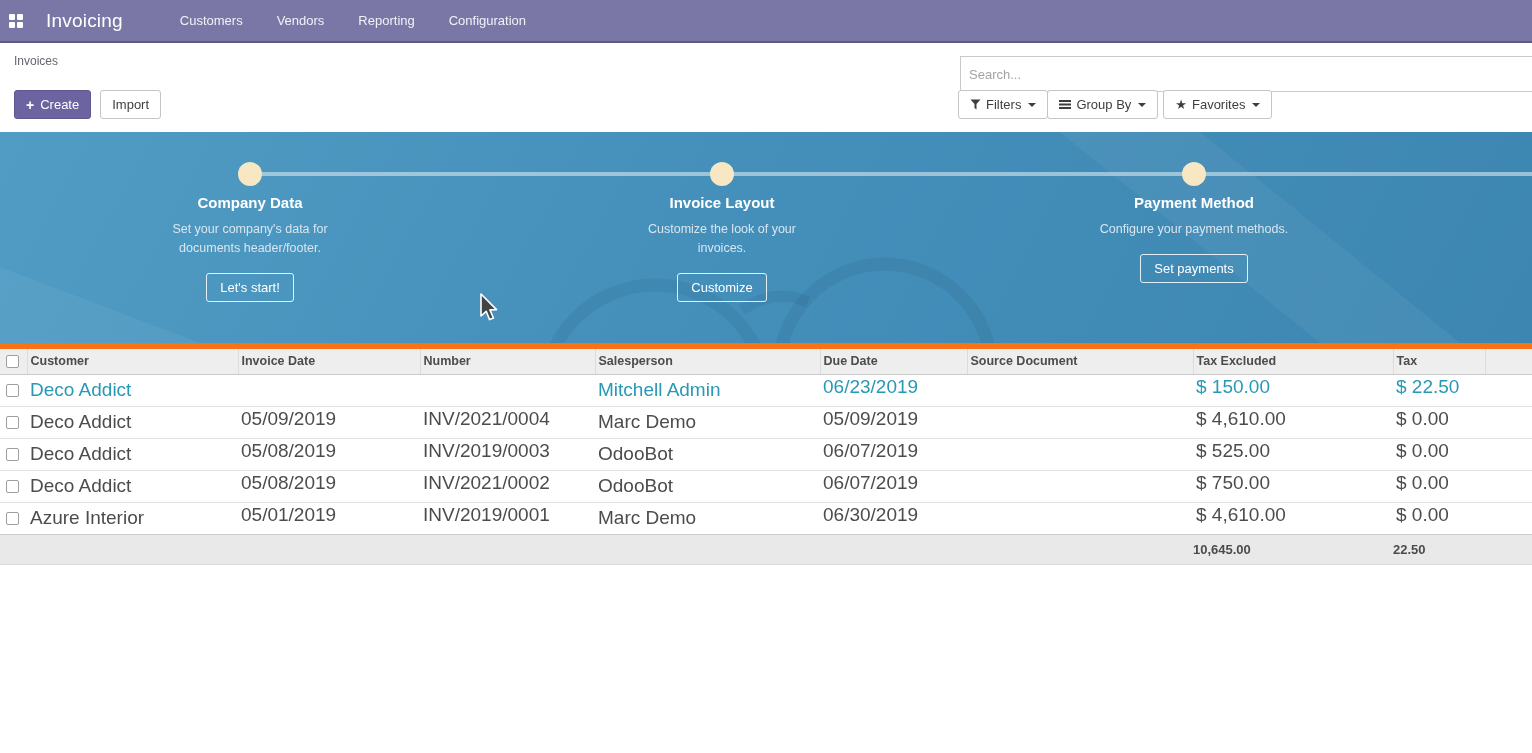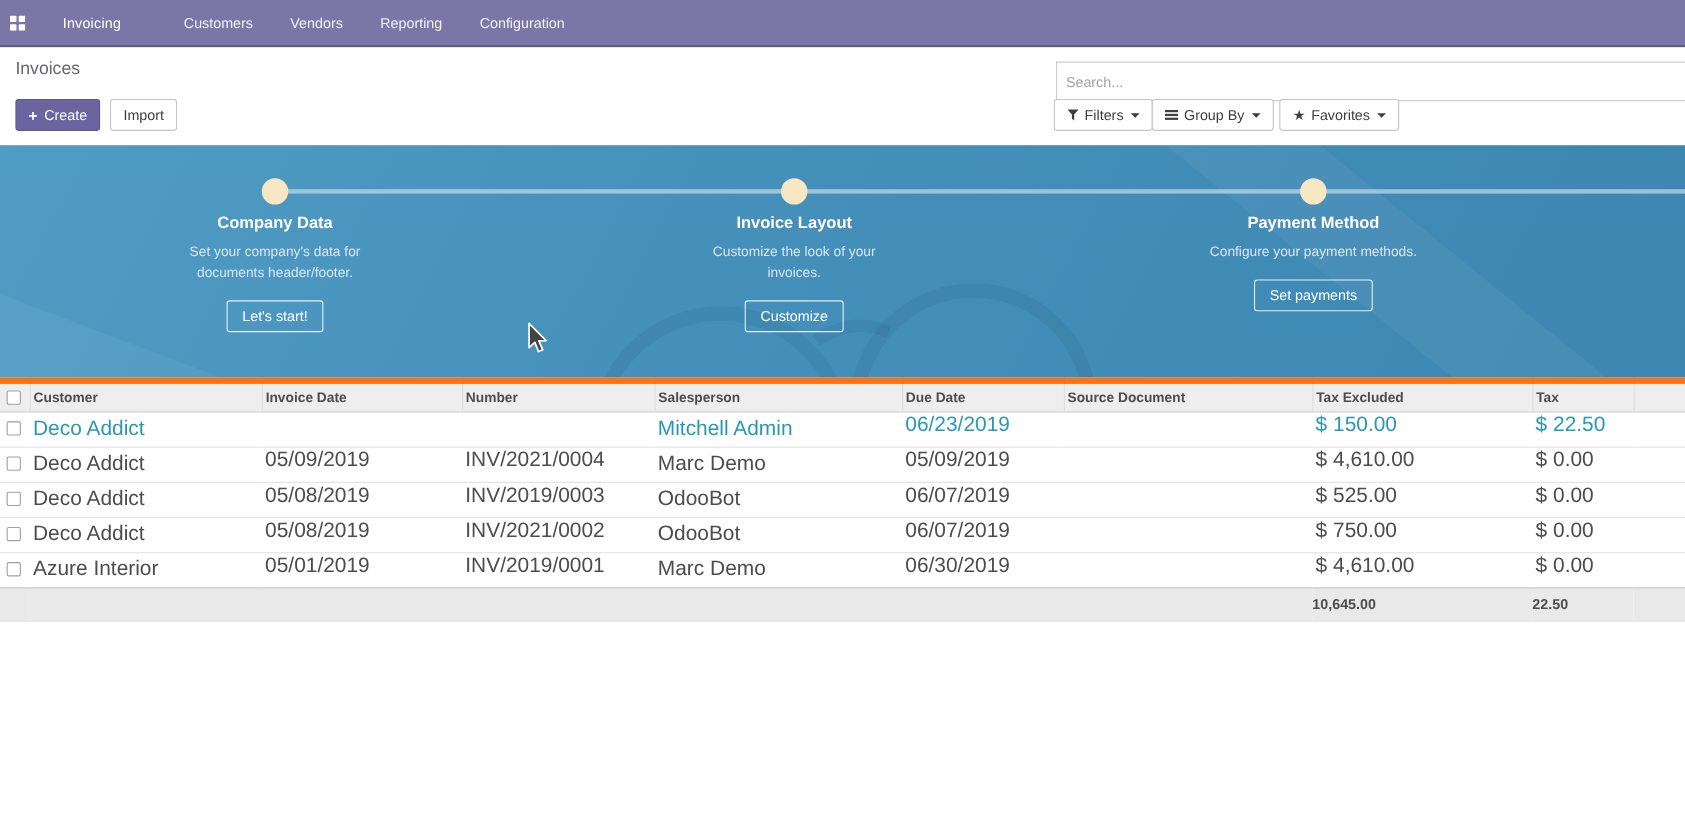--- a/index.html
+++ b/index.html
@@ -8,26 +8,26 @@
     font-family: "Liberation Sans", sans-serif;
     background:#fff; position:relative; overflow:hidden;
     color:#4c4c4c;
   }
   
   .navbar {
     height:43px; background:#7a77a6; border-bottom:2px solid #5c5884;
     display:flex; align-items:center; color:#fff;
   }
   .apps-icon { margin-left:9px; width:14px; height:14px; display:inline-block; }
-  .brand { font-size:13px; margin-left:34px; letter-spacing:.2px; cursor:default; }
+  .brand { font-size:19px; margin-left:23px; letter-spacing:.2px; cursor:default; }
   .menu { display:flex; margin-left:57px; column-gap:34px; }
   .menu-item { font-size:13px; color:#f2f1f7; cursor:default; }
   
   .control-panel { position:relative; height:89px; background:#fff; }
-  .page-title { position:absolute; left:14px; top:11px; font-size:16px; font-weight:normal; color:#666471; }
+  .page-title { position:absolute; left:14px; top:11px; font-size:12px; font-weight:normal; color:#666471; }
   .btn { font-family:inherit; font-size:13px; height:29px; border-radius:3px; cursor:pointer;
          background:#fff; border:1px solid #c5c5c5; color:#3e3e3e; padding:0 11px;
          display:inline-flex; align-items:center; }
   .btn-primary { background:#6b64a0; border-color:#5f5890; color:#fff; }
   .btn-row { position:absolute; left:14px; top:47px; display:flex; }
   .btn-row .btn + .btn { margin-left:9px; }
   .plus-icon { font-weight:bold; margin-right:6px; font-size:14px; line-height:1; }
   .search-input {
     position:absolute; left:960px; top:13px; width:572px; height:36px;
     border:1px solid #c9c9c9; border-right:none; font-family:inherit;

